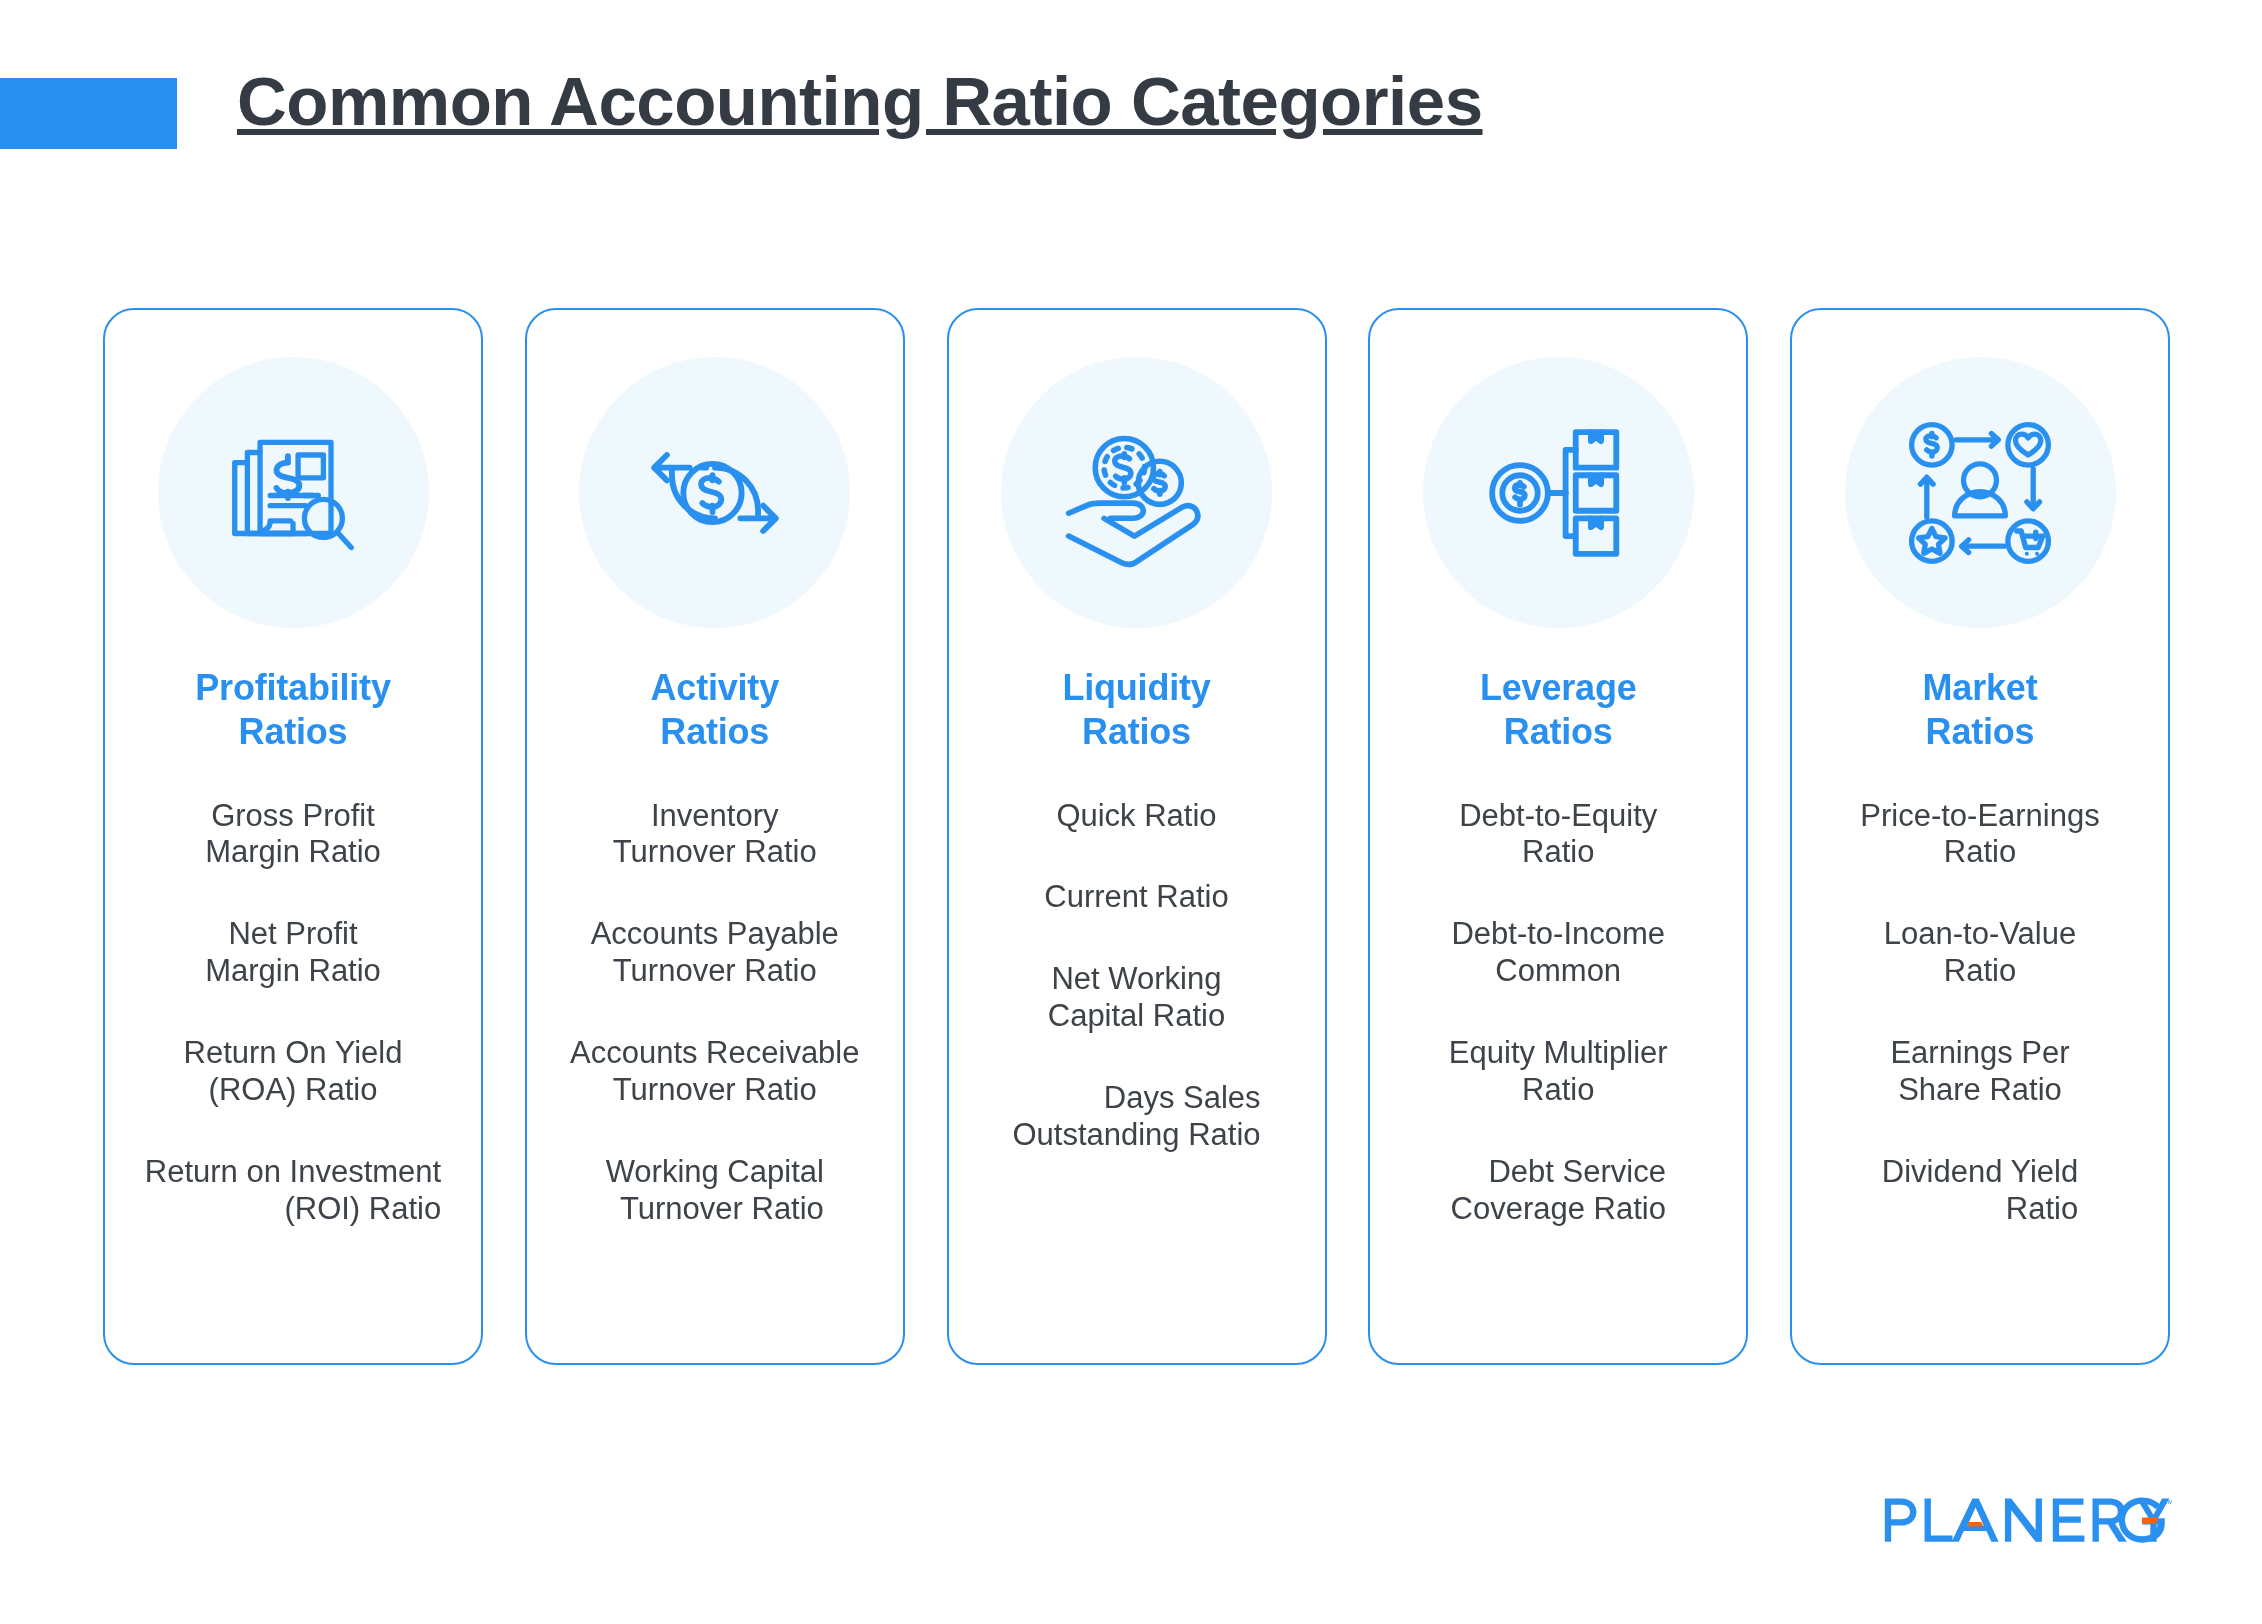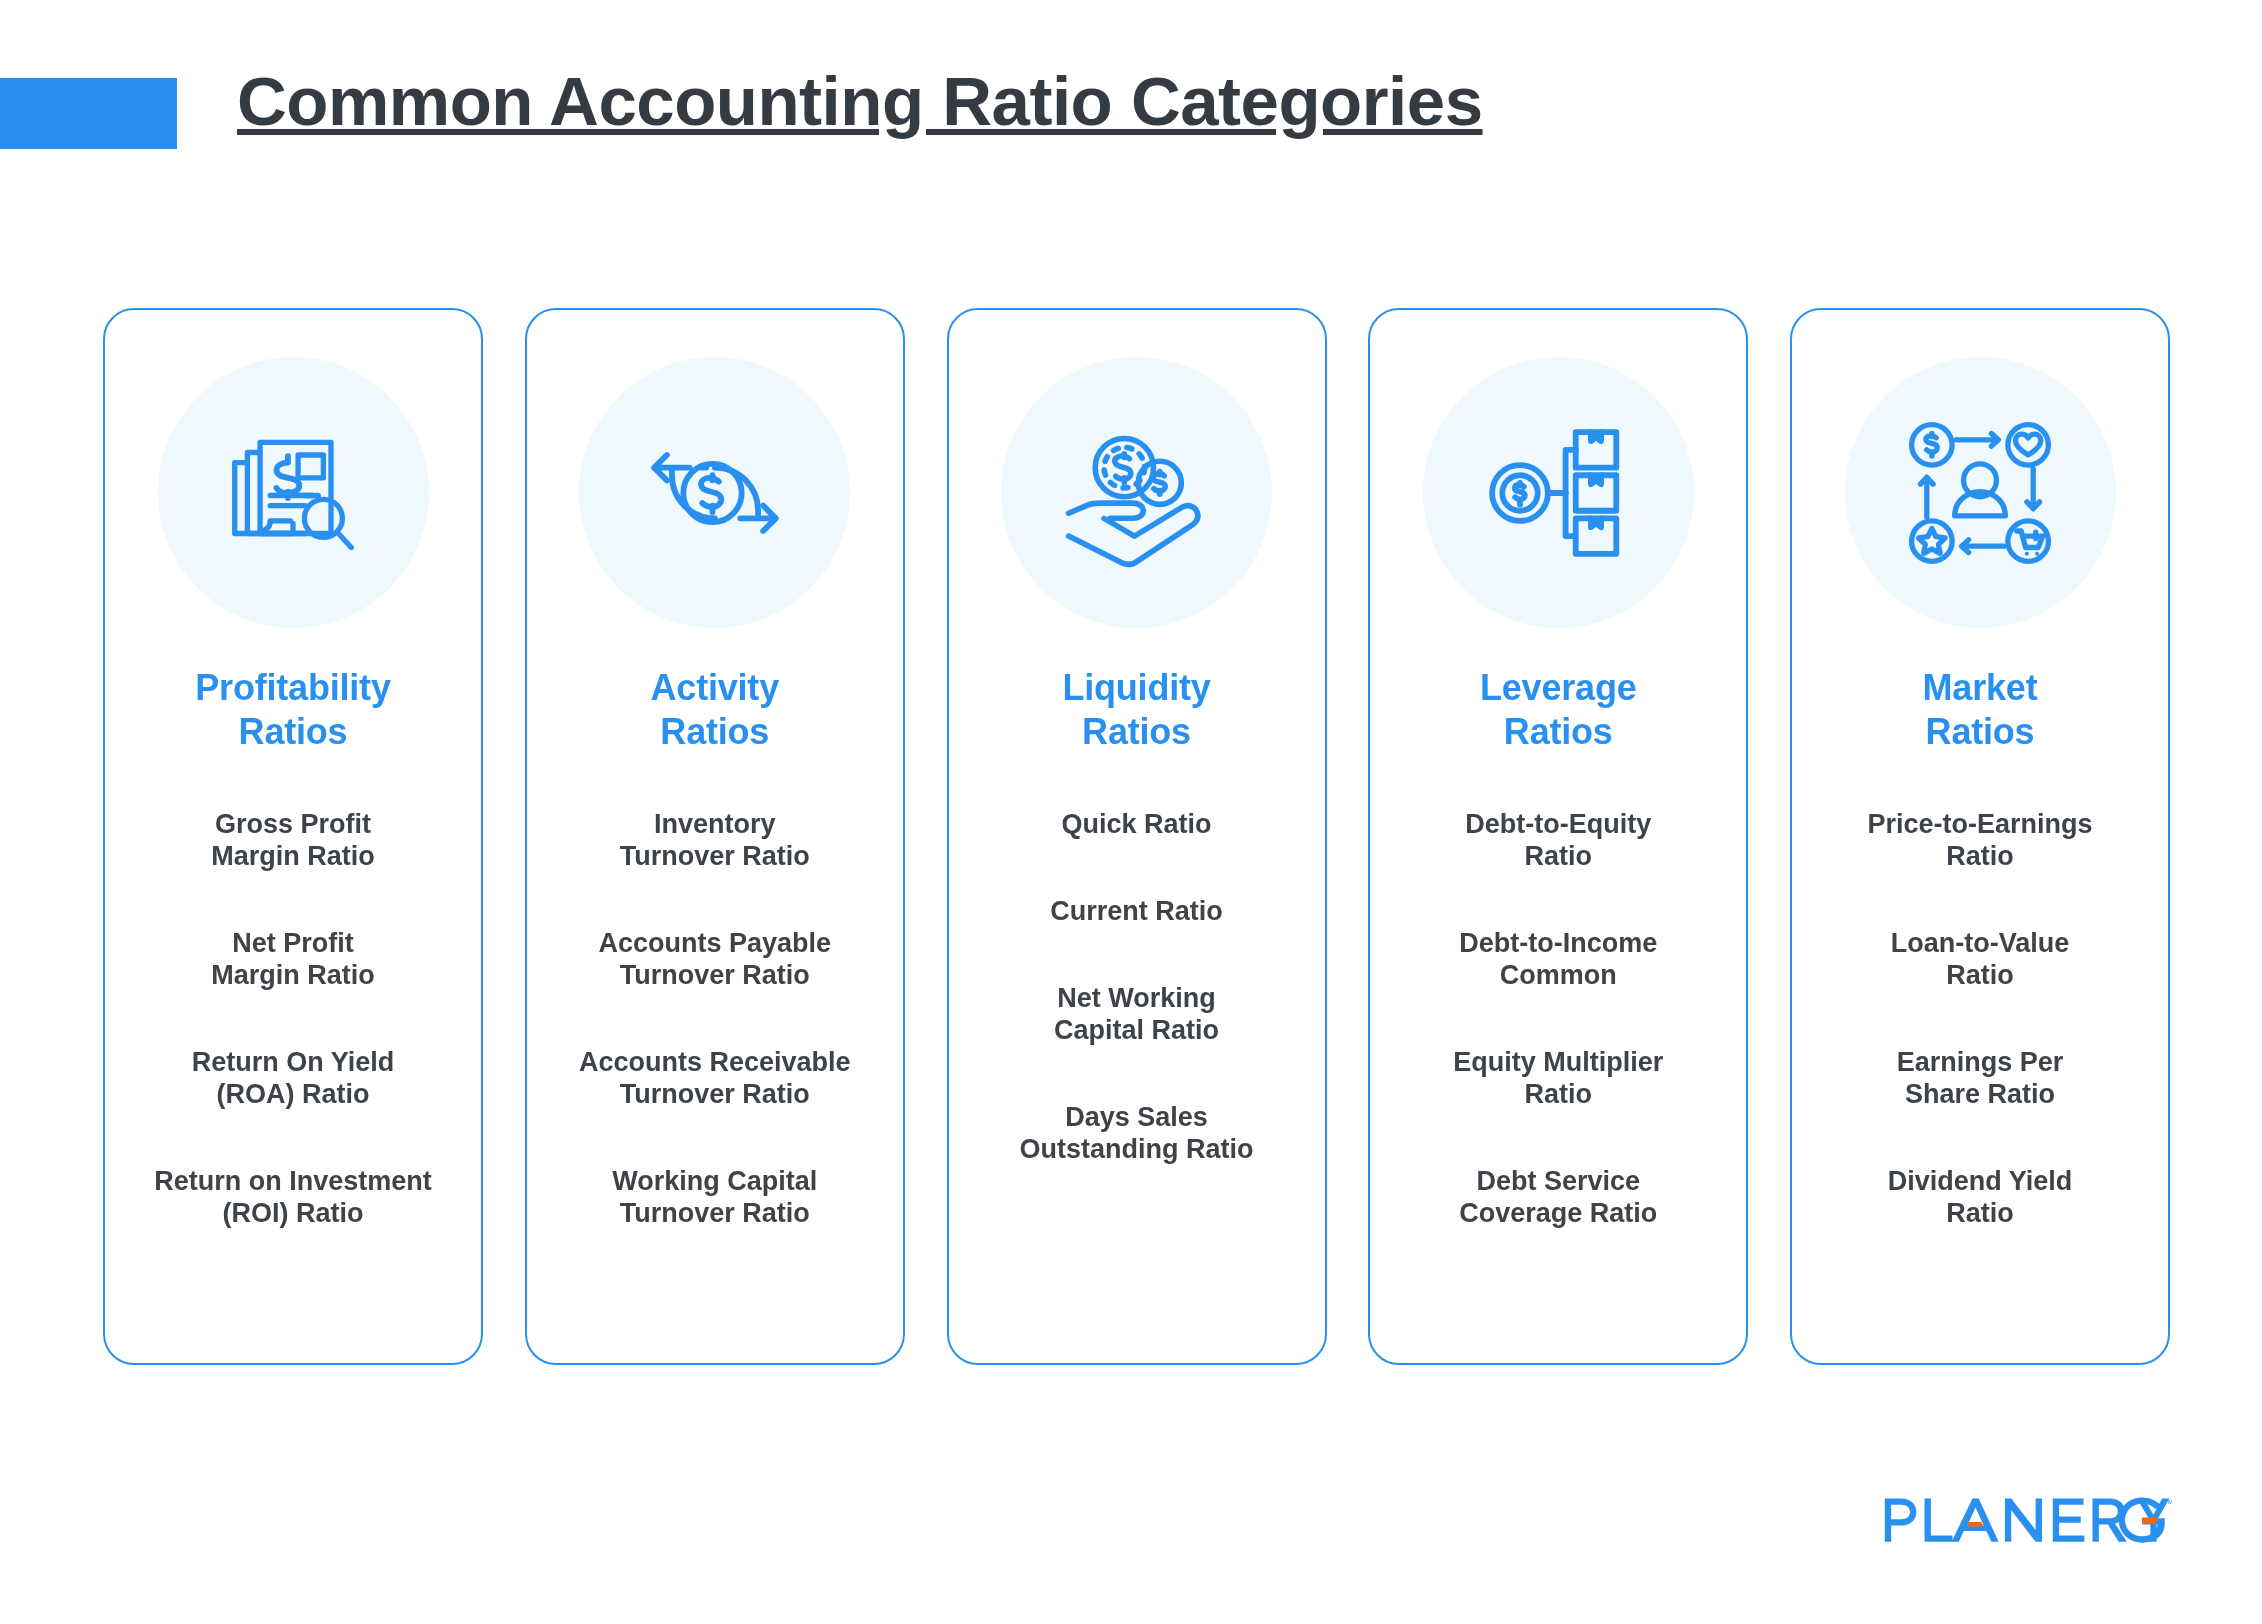--- a/index.html
+++ b/index.html
@@ -100,30 +100,29 @@
   .card-items {
     margin-top: 43px;
     width: 100%;
     display: flex;
     flex-direction: column;
     align-items: center;
     padding: 0 9px;
     box-sizing: border-box;
   }
   .card-item {
-    font-size: 27px;
+    font-size: 31px;
     line-height: 1.19;
     color: #3d4349;
     text-align: center;
     margin-bottom: 45px;
     white-space: pre-line;
-    font-weight: 700;
-    margin-top: 10px;
-  }
-  .card-item:last-child { margin-bottom: 0; }
+    font-weight: 400;
+  }
+  .card-item:last-child { margin-bottom: 0; text-align: right; }
 
   
   .logo {
     position: absolute;
     right: 90px;
     bottom: 76px;
     display: flex;
     align-items: flex-start;
   }
   .logo svg { display: block; }

